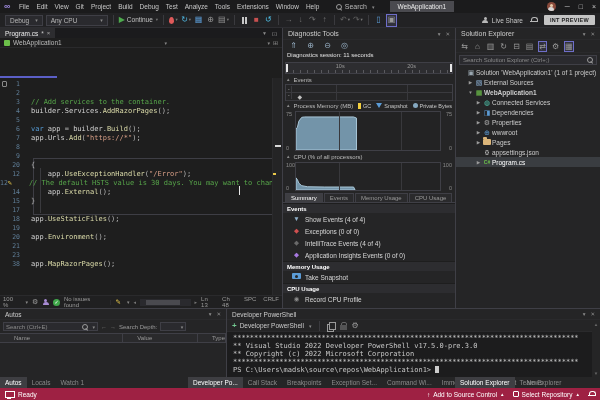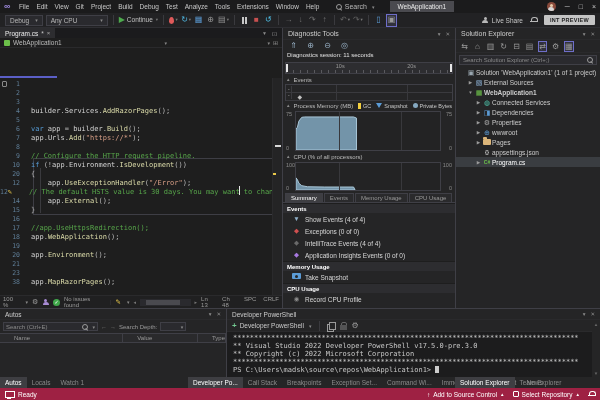--- a/index.html
+++ b/index.html
@@ -286,20 +286,21 @@
         <div class="cl">
           <span class="m1"></span>
           <span class="ln">2</span>
           <span class="m2"></span>
           <span class="ct"></span>
         </div>
         <div class="cl">
           <span class="m1"></span>
           <span class="ln">3</span>
           <span class="m2"></span>
+          <span class="ct"><span class="tk-c">// Add services to the container.</span></span>
         </div>
         <div class="cl">
           <span class="m1"></span>
           <span class="ln">4</span>
           <span class="m2"></span>
           <span class="ct"><span class="tk-v">builder</span><span class="tk-o">.</span><span class="tk-v">Services</span><span class="tk-o">.</span><span class="tk-m">AddRazorPages</span><span class="tk-o">();</span></span>
         </div>
         <div class="cl">
           <span class="m1"></span>
           <span class="ln">5</span>
@@ -321,27 +322,20 @@
         <div class="cl">
           <span class="m1"></span>
           <span class="ln">8</span>
           <span class="m2"></span>
           <span class="ct"></span>
         </div>
         <div class="cl">
           <span class="m1"></span>
           <span class="ln">9</span>
           <span class="m2"></span>
-          <span class="ct"><span class="tk-c">// Configure the HTTP request pipeline.</span></span>
-        </div>
-        <div class="cl">
-          <span class="m1"></span>
-          <span class="ln">10</span>
-          <span class="m2"></span>
-          <span class="ct"><span class="tk-k">if </span><span class="tk-o">(!</span><span class="tk-v">app</span><span class="tk-o">.</span><span class="tk-v">Environment</span><span class="tk-o">.</span><span class="tk-m">IsDevelopment</span><span class="tk-o">())</span></span>
         </div>
         <div class="cl">
           <span class="m1"></span>
           <span class="ln">20</span>
           <span class="m2"></span>
           <span class="ct"><span class="tk-o">{</span></span>
         </div>
         <div class="cl">
           <span class="m1"></span>
           <span class="ln">12</span>
@@ -361,35 +355,28 @@
           <span class="ct"><span class="tk-o">    </span><span class="tk-v">app</span><span class="tk-o">.</span><span class="tk-m">External</span><span class="tk-o">();</span></span>
         </div>
         <div class="cl">
           <span class="m1"></span>
           <span class="ln">15</span>
           <span class="m2"></span>
           <span class="ct"><span class="tk-o">}</span></span>
         </div>
         <div class="cl">
           <span class="m1"></span>
-          <span class="ln">16</span>
-          <span class="m2"></span>
-          <span class="ct"></span>
-        </div>
-        <div class="cl">
-          <span class="m1"></span>
           <span class="ln">17</span>
           <span class="m2"></span>
-          <span class="ct"><span class="tk-c">//app.UseHttpsRedirection();</span></span>
         </div>
         <div class="cl">
           <span class="m1"></span>
           <span class="ln">18</span>
           <span class="m2"></span>
-          <span class="ct"><span class="tk-v">app</span><span class="tk-o">.</span><span class="tk-m">WebApplication</span><span class="tk-o">();</span></span>
+          <span class="ct"><span class="tk-v">app</span><span class="tk-o">.</span><span class="tk-m">UseStaticFiles</span><span class="tk-o">();</span></span>
         </div>
         <div class="cl">
           <span class="m1"></span>
           <span class="ln">19</span>
           <span class="m2"></span>
           <span class="ct"></span>
         </div>
         <div class="cl">
           <span class="m1"></span>
           <span class="ln">20</span>

